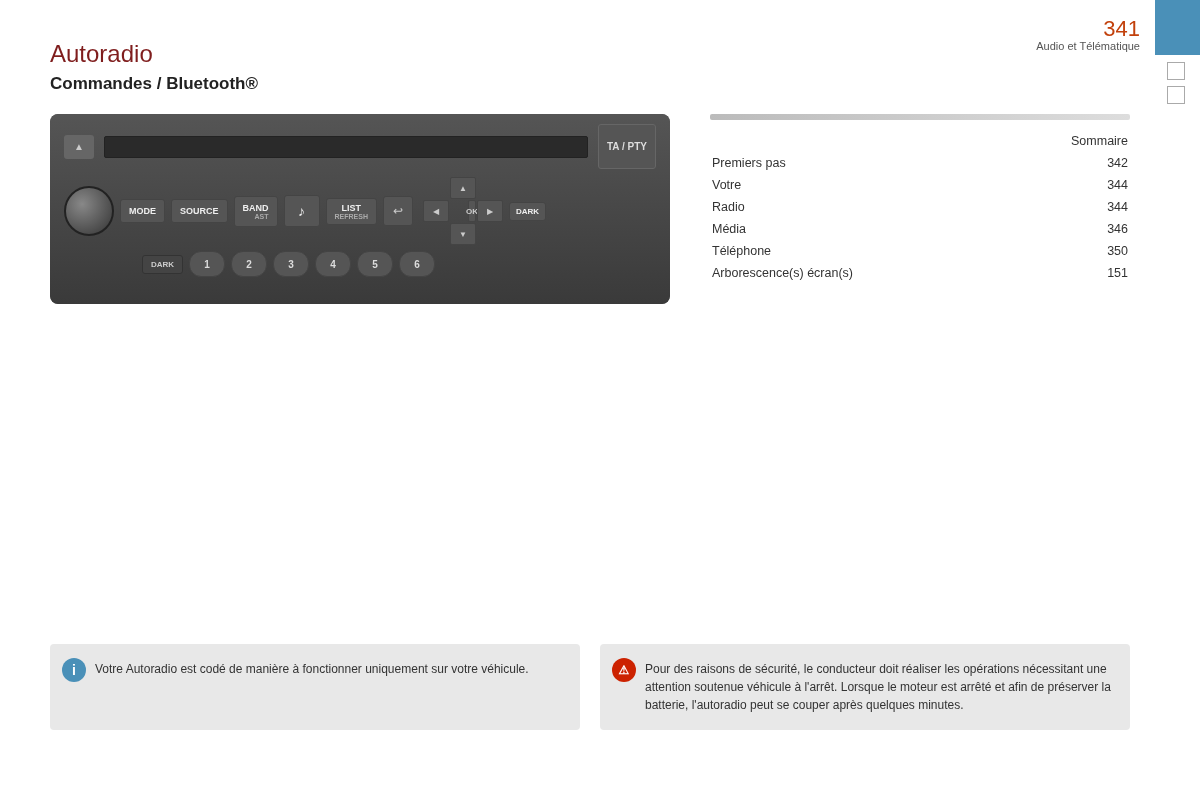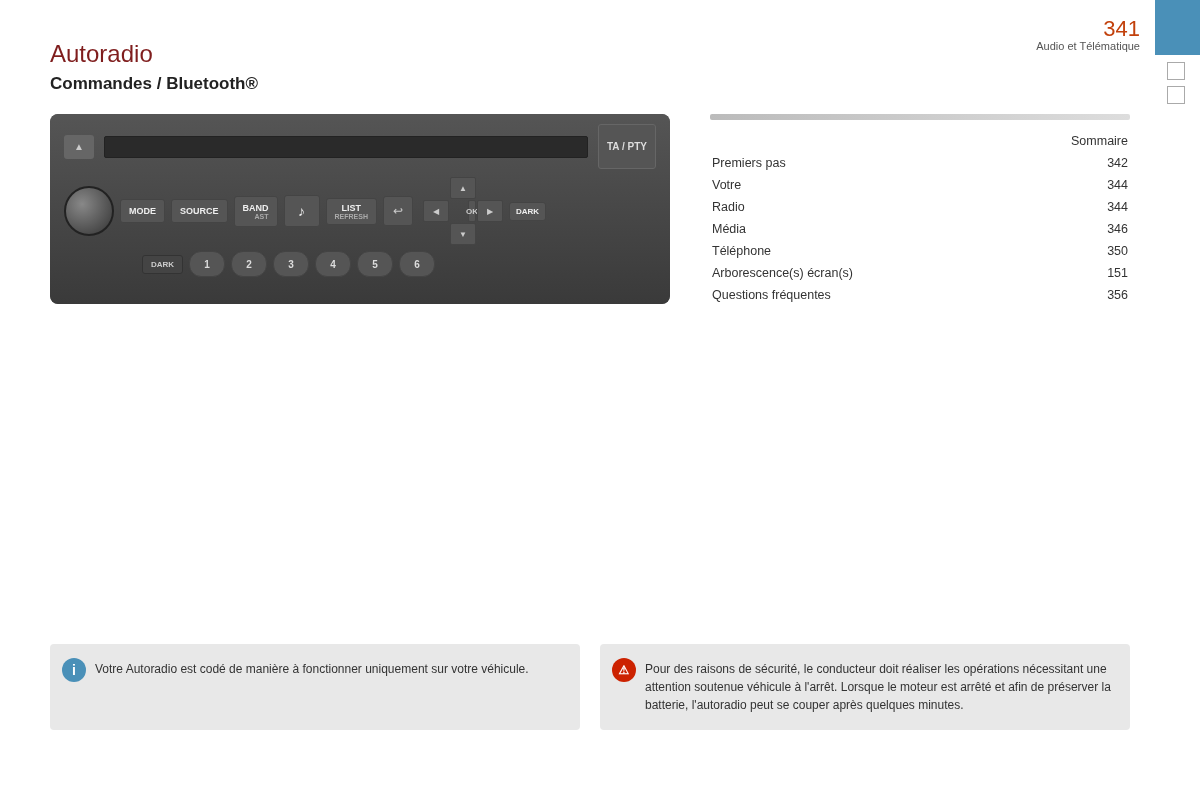--- a/index.html
+++ b/index.html
@@ -480,24 +480,20 @@
       <td>346</td>
     </tr>
             <tr>
       <td>Téléphone</td>
       <td>350</td>
     </tr>
             <tr>
       <td>Arborescence(s) écran(s)</td>
       <td>151</td>
     </tr>
-            <tr>
-      <td>Questions fréquentes</td>
-      <td>356</td>
-    </tr>
           </tbody>
       </table>
     </div>
 
   </div>
 </div>
 
 <div class="info-boxes">
   <div class="info-box">
     <div class="info-icon blue">i</div>

